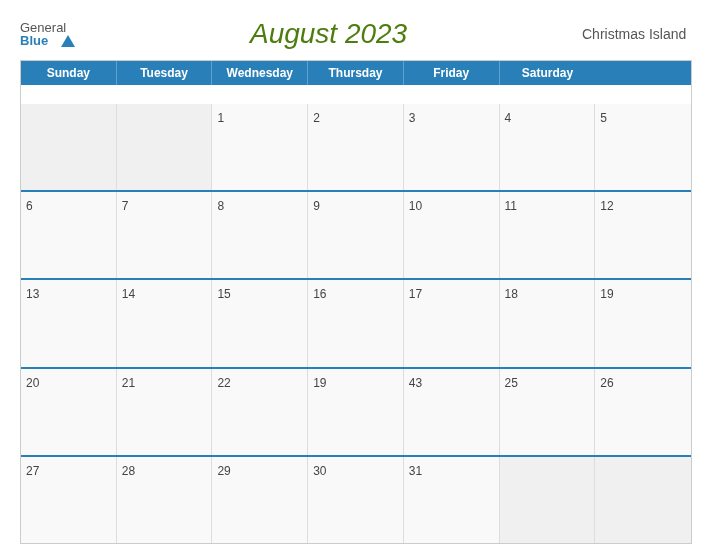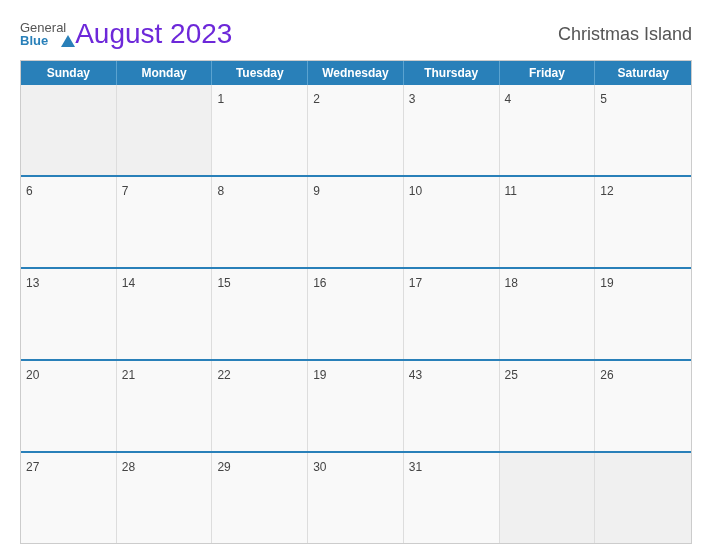--- a/index.html
+++ b/index.html
@@ -48,35 +48,38 @@
       height: 0;
       border-left: 7px solid transparent;
       border-right: 7px solid transparent;
       border-bottom: 12px solid #2980b9;
       display: inline-block;
       margin-left: 1px;
     }
     .title {
       font-size: 28px;
       font-weight: normal;
-      color: #6d28d9;
-      flex: 1;
+      color: #4d7c0f;
+      text-align: center;
+      flex: 1;
+      font-style: italic;
     }
     .region {
-      font-size: 18px;
+      font-size: 14px;
       color: #555;
-      text-align: right;
+      text-align: left;
       min-width: 110px;
     }
     
     .calendar {
       flex: 1;
       display: flex;
       flex-direction: column;
       border: 1px solid #ccc;
+      gap: 19px;
     }
     .cal-header {
       display: grid;
       grid-template-columns: repeat(7, 1fr);
       background: #2980b9;
     }
     .cal-header-cell {
       color: #fff;
       font-size: 12px;
       font-weight: bold;
@@ -134,21 +137,20 @@
       </span>
     </div>
     <div class="title">August 2023</div>
     <div class="region">Christmas Island</div>
   </div>
 
   <div class="calendar">
 
     <div class="cal-header">
       <div class="cal-header-cell">Sunday</div>
-      <div class="cal-header-cell">Monday</div>
       <div class="cal-header-cell">Tuesday</div>
       <div class="cal-header-cell">Wednesday</div>
       <div class="cal-header-cell">Thursday</div>
       <div class="cal-header-cell">Friday</div>
       <div class="cal-header-cell">Saturday</div>
     </div>
 
     <div class="cal-body" id="cal-body">
     <div class="cal-week">
           <div class="cal-cell empty"></div>

